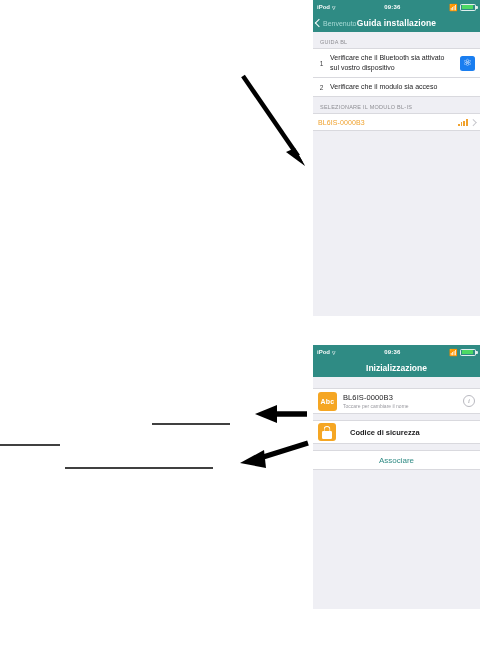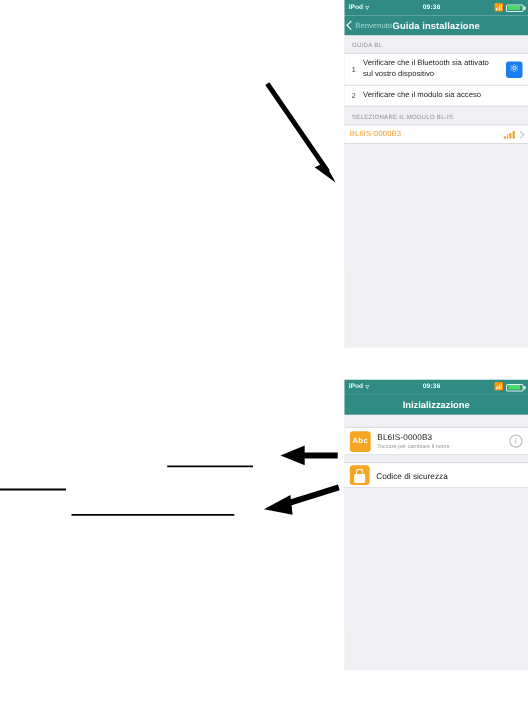--- a/index.html
+++ b/index.html
@@ -229,21 +229,21 @@
     border: 1px solid #b9b9c0;
     color: #9a9aa0;
     font-size: 7px;
     display: flex;
     align-items: center;
     justify-content: center;
     font-family: "Liberation Serif", serif;
     font-style: italic;
   }
 
-  .sec-row { height: 24px; padding: 8px 5px; gap: 6px; }
+  .sec-row { height: 24px; padding: 8px 5px; gap: 14px; font-weight: bold; }
   .lock-icon {
     flex: 0 0 auto;
     width: 18px; height: 18px;
     border-radius: 3px;
     background: #f5a623;
     position: relative;
   }
   .lock-icon .shackle {
     position: absolute;
     left: 50%; top: 3px;
@@ -376,20 +376,23 @@
     <div class="cell sec-row">
       <div class="lock-icon">
         <span class="shackle"></span>
           <span class="body"></span>
       </div>
       <div class="sec-label">Codice di sicurezza</div>
     </div>
 
     <div class="gap-mid"></div>
 
+    <div class="cell btn-row">
+      <span class="btn-assoc">Associare</span>
+    </div>
 
     <div class="gap-lg"></div>
 
 
     <div class="filler" style="height:112px"></div>
   </div>
 </div>
 
 <svg class="annot-layer" viewBox="0 0 480 645">
 

